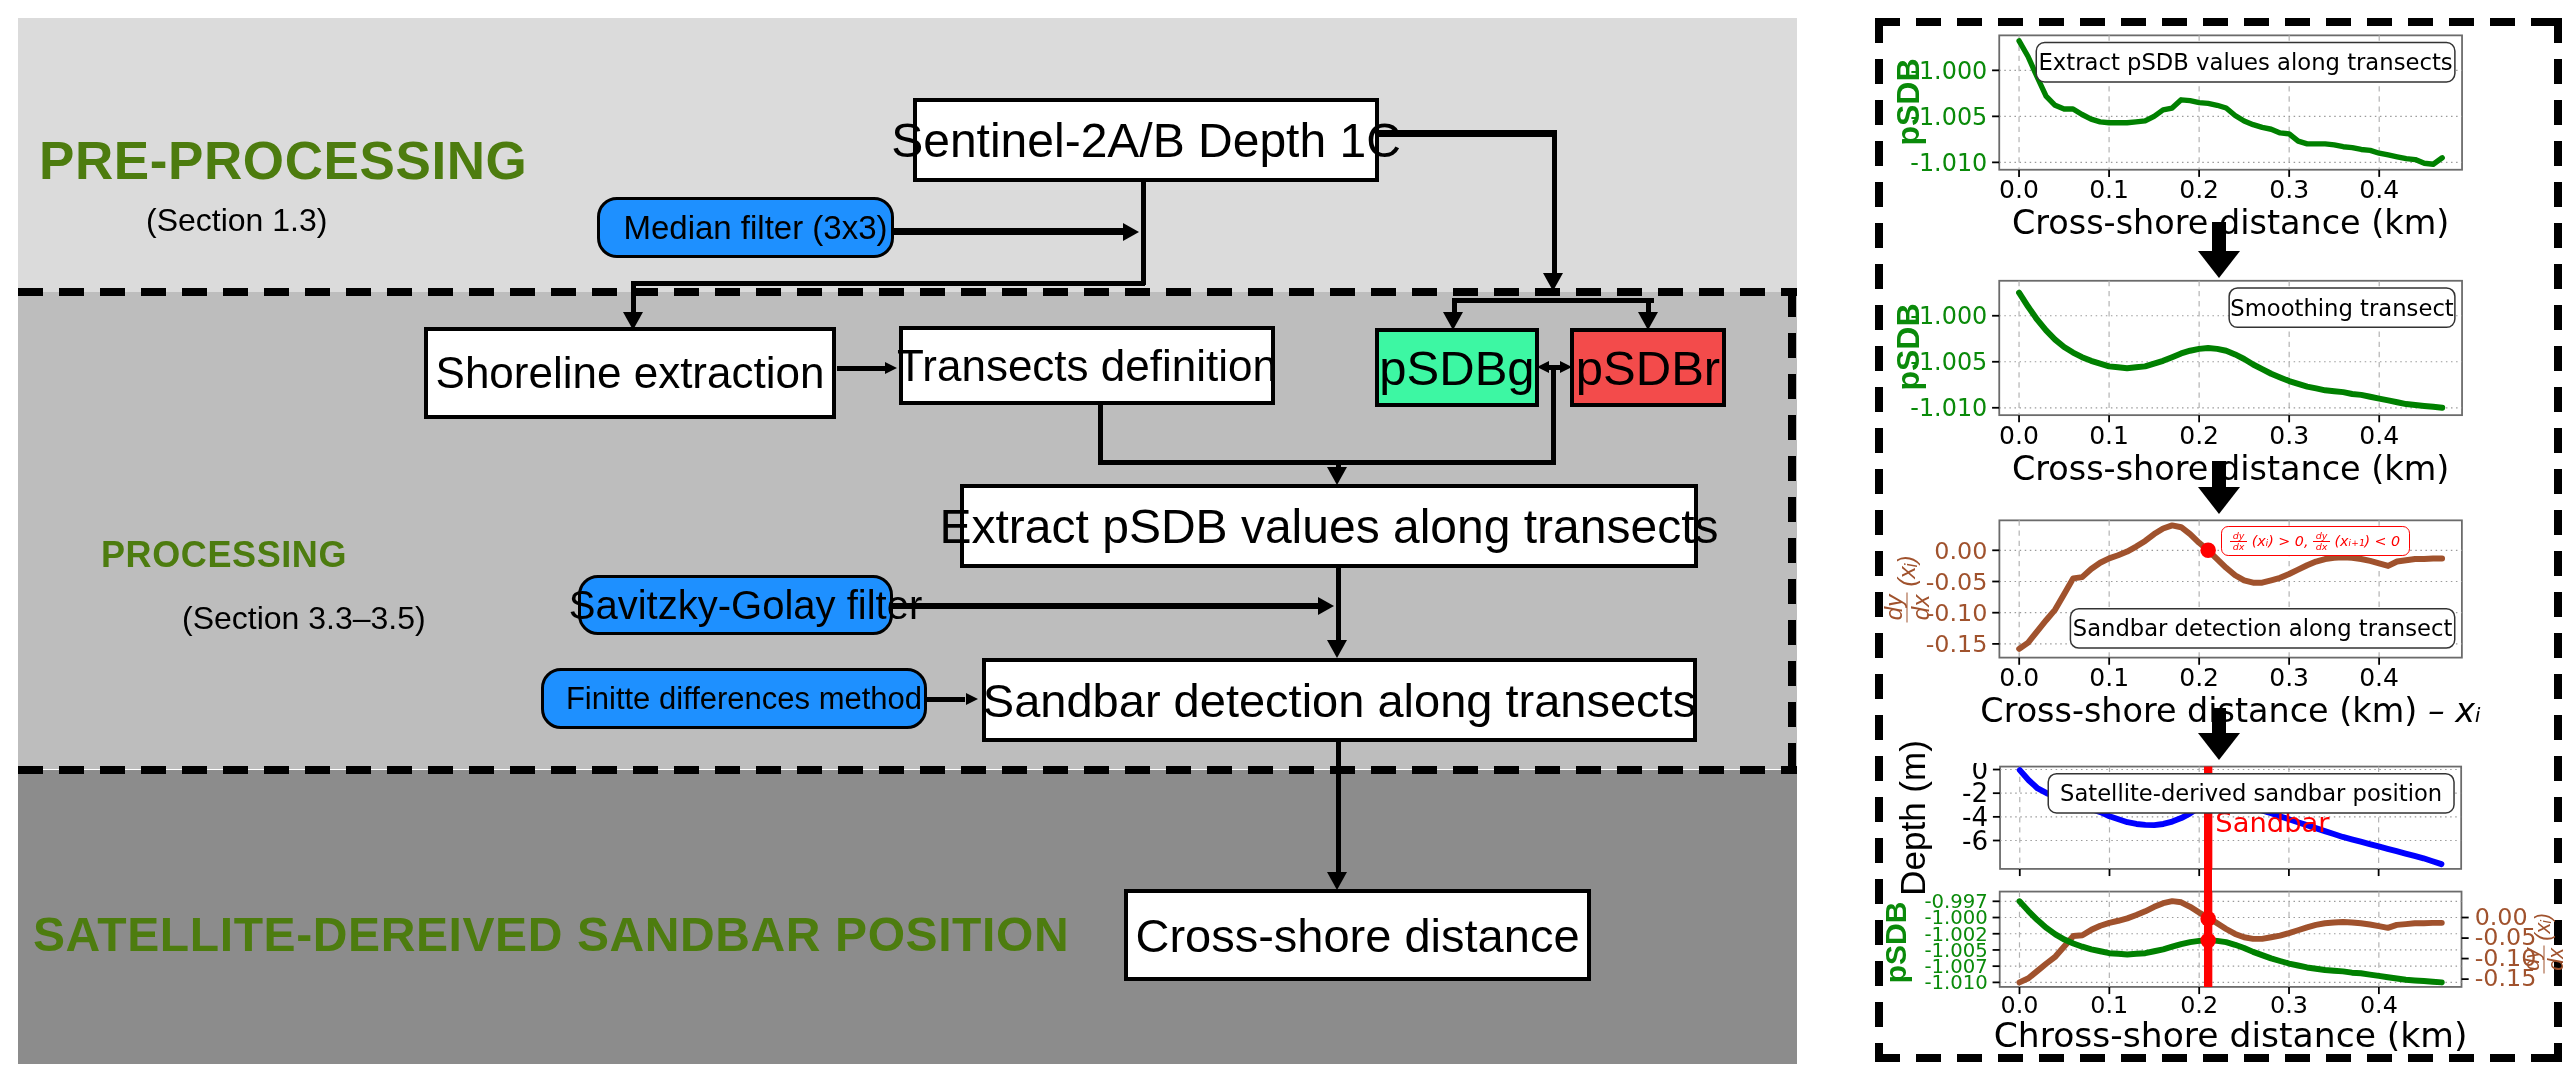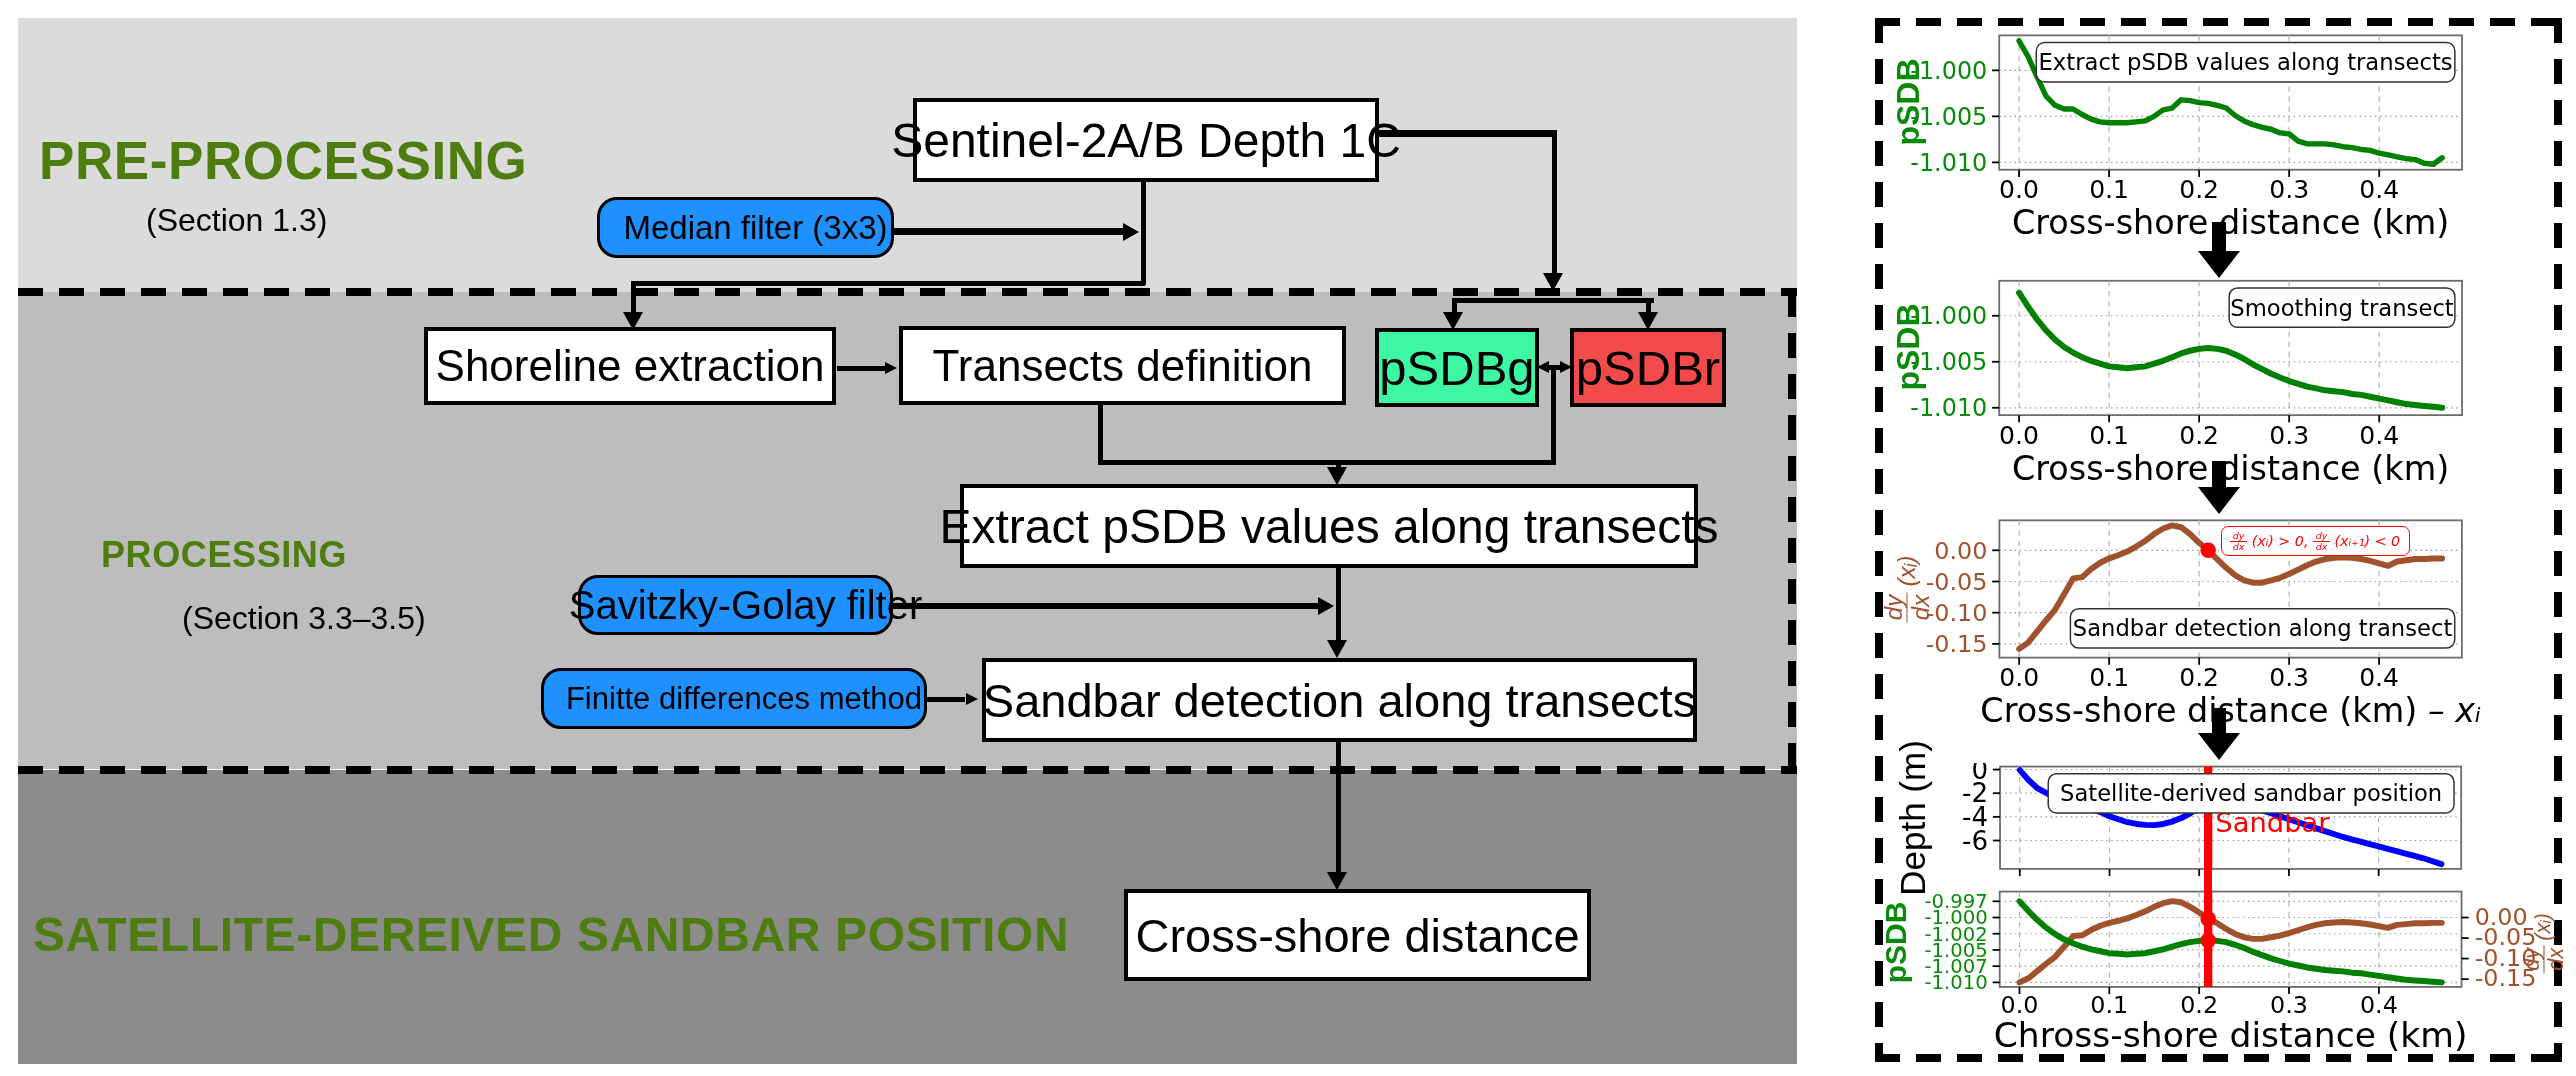--- a/index.html
+++ b/index.html
@@ -57,22 +57,22 @@
   <div class="dash-v" style="left:1788px;top:292px;height:477px;"></div>
 
   <div class="sec-title" style="left:39px;top:130px;font-size:53px;">PRE-PROCESSING</div>
   <div class="sec-sub" style="left:146px;top:202px;font-size:32px;">(Section 1.3)</div>
   <div class="sec-title" style="left:101px;top:534px;font-size:36px;">PROCESSING</div>
   <div class="sec-sub" style="left:182px;top:600px;font-size:32px;">(Section 3.3–3.5)</div>
   <div class="sec-title" style="left:33px;top:907px;font-size:48px;">SATELLITE-DEREIVED SANDBAR POSITION</div>
 
   <div class="node" style="left:913px;top:98px;width:466px;height:84px;font-size:48px;border-width:4.8px;">Sentinel-2A/B Depth 1C</div>
   <div class="node blue" style="left:597px;top:197px;width:297px;height:61px;font-size:33px;">Median filter (3x3)</div>
-  <div class="node" style="left:424px;top:327px;width:412px;height:78px;font-size:44px;">Shoreline extraction</div>
-  <div class="node" style="left:899px;top:326px;width:447px;height:79px;font-size:44px;">Transects definition</div>
+  <div class="node" style="left:424px;top:327px;width:412px;height:92px;font-size:44px;">Shoreline extraction</div>
+  <div class="node" style="left:899px;top:326px;width:376px;height:79px;font-size:44px;">Transects definition</div>
   <div class="node green" style="left:1375px;top:328px;width:164px;height:79px;font-size:49px;">pSDBg</div>
   <div class="node red" style="left:1570px;top:328px;width:156px;height:79px;font-size:49px;">pSDBr</div>
   <div class="node" style="left:960px;top:484px;width:738px;height:84px;font-size:48px;">Extract pSDB values along transects</div>
   <div class="node blue" style="left:578px;top:575px;width:315px;height:60px;font-size:40px;">Savitzky-Golay filter</div>
   <div class="node blue" style="left:541px;top:668px;width:386px;height:61px;font-size:31px;">Finitte differences method</div>
   <div class="node" style="left:982px;top:658px;width:715px;height:84px;font-size:47px;">Sandbar detection along transects</div>
   <div class="node" style="left:1124px;top:889px;width:467px;height:92px;font-size:47px;border-width:4.8px;">Cross-shore distance</div>
 
   <div class="ln" style="left:1141px;top:182px;width:4.8px;height:103px;"></div>
   <div class="ln" style="left:631px;top:281px;width:514px;height:4.8px;"></div>

